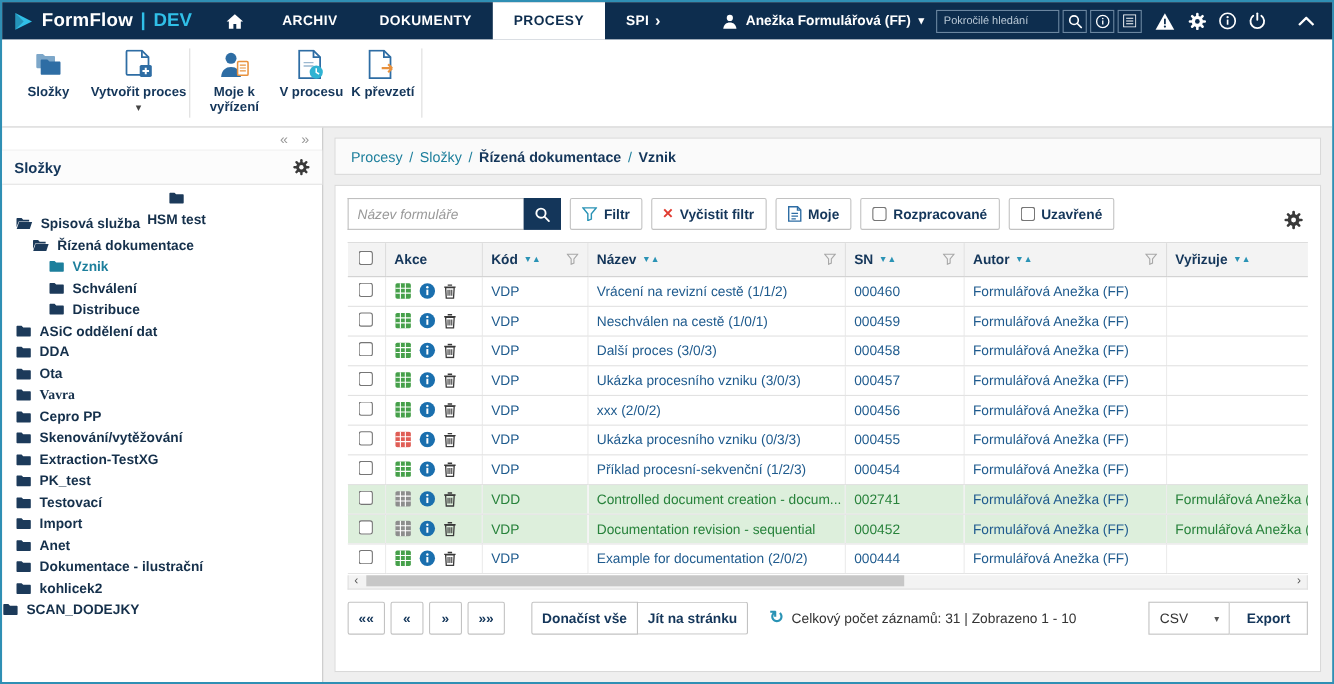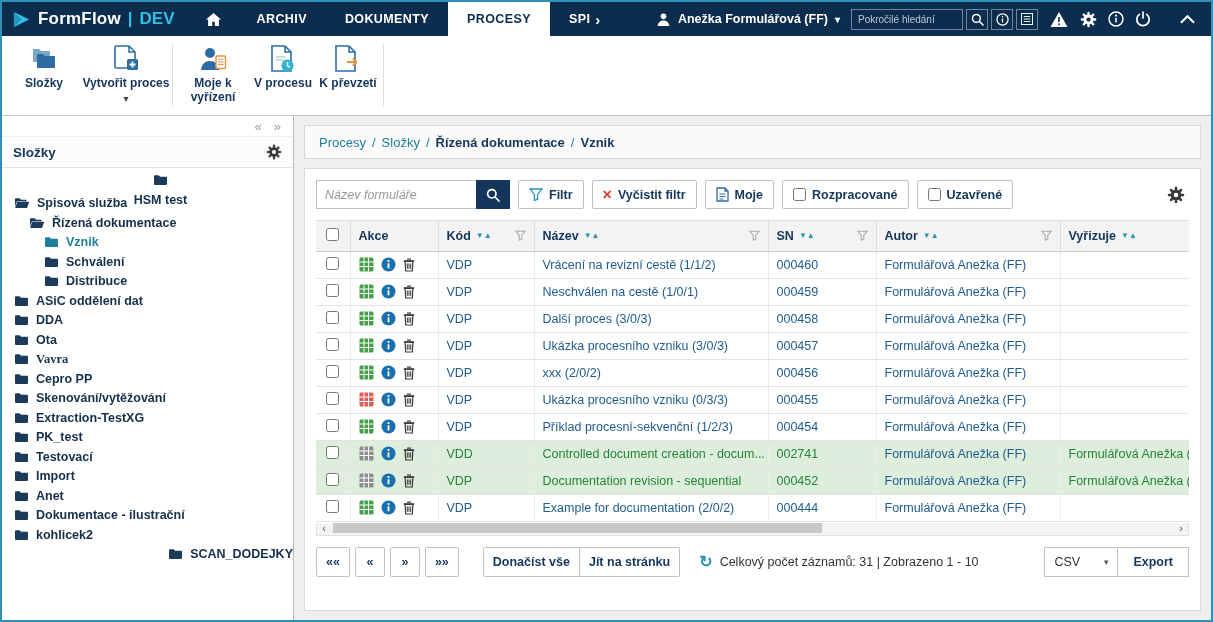--- a/index.html
+++ b/index.html
@@ -47,21 +47,21 @@
   .tree-item.selected .tree-icon{color:var(--teal-link,#1d7f9c)}
 
   .main{flex:1;background:#efefef;padding:9px 10px;display:flex;flex-direction:column;gap:9px;min-width:0}
   .breadcrumb{height:34px;flex:0 0 34px;background:#fafafa;border:1px solid #d9d9d9;display:flex;align-items:center;gap:6px;padding:0 14px;font-size:13px}
   .bc-link{color:var(--teal-link,#1d7f9c);cursor:pointer;text-decoration:none}
   .bc-sep{color:var(--teal-link,#1d7f9c)}
   .bc-strong{color:var(--navy,#14365a);font-weight:bold}
   .panel{flex:1;background:#fff;border:1px solid #d9d9d9;padding:11px 11px 8px;display:flex;flex-direction:column;min-height:0}
 
   
-  .filterbar{display:flex;align-items:center;gap:8px;margin-bottom:11px}
+  .filterbar{display:flex;align-items:flex-end;gap:8px;margin-bottom:11px}
   .fsearch{display:flex}
   .fsearch input{width:160px;height:29px;border:1px solid #bfbfbf;border-right:none;padding:0 8px;font-size:12.5px;font-style:italic;color:#555;font-family:inherit;outline:none}
   .fsearch input::placeholder{color:#999}
   .fsearch-btn{width:34px;height:29px;background:var(--navy,#14365a);display:flex;align-items:center;justify-content:center;cursor:pointer;border:none}
   .fbtn{height:29px;border:1px solid #c2c2c2;border-radius:2px;background:#fff;display:flex;align-items:center;gap:6px;padding:0 10px;font-size:12.5px;font-weight:bold;color:var(--navy,#14365a);cursor:pointer}
   .fbtn .x{color:var(--danger-red,#e03c31);font-size:16px;font-weight:bold;line-height:1}
   .fbtn input[type=checkbox]{width:13px;height:13px;cursor:pointer}
   .gear-right{margin-left:auto;display:flex;cursor:pointer;padding-right:4px}
 
   
@@ -452,21 +452,21 @@
     <span class="tree-label">Dokumentace - ilustrační</span>
   </li>
           <li class="tree-item" style="padding-left: 12px;">
     <span class="tree-icon">
               <svg width="15" height="12" viewBox="0 0 15 12">
                 <path d="M1 2.1c0-.5.4-.9.9-.9h3.7l1.5 1.5h6c.5 0 .9.4.9.9v6.5c0 .5-.4.9-.9.9H1.9c-.5 0-.9-.4-.9-.9z" fill="currentColor"></path>
               </svg>
             </span>
     <span class="tree-label">kohlicek2</span>
   </li>
-          <li class="tree-item" style=" justify-content: flex-end;">
+          <li class="tree-item" style="">
     <span class="tree-icon">
               <svg width="15" height="12" viewBox="0 0 15 12">
                 <path d="M1 2.1c0-.5.4-.9.9-.9h3.7l1.5 1.5h6c.5 0 .9.4.9.9v6.5c0 .5-.4.9-.9.9H1.9c-.5 0-.9-.4-.9-.9z" fill="currentColor"></path>
               </svg>
             </span>
     <span class="tree-label">SCAN_DODEJKY</span>
   </li>
         </ul>
     </aside>
 

